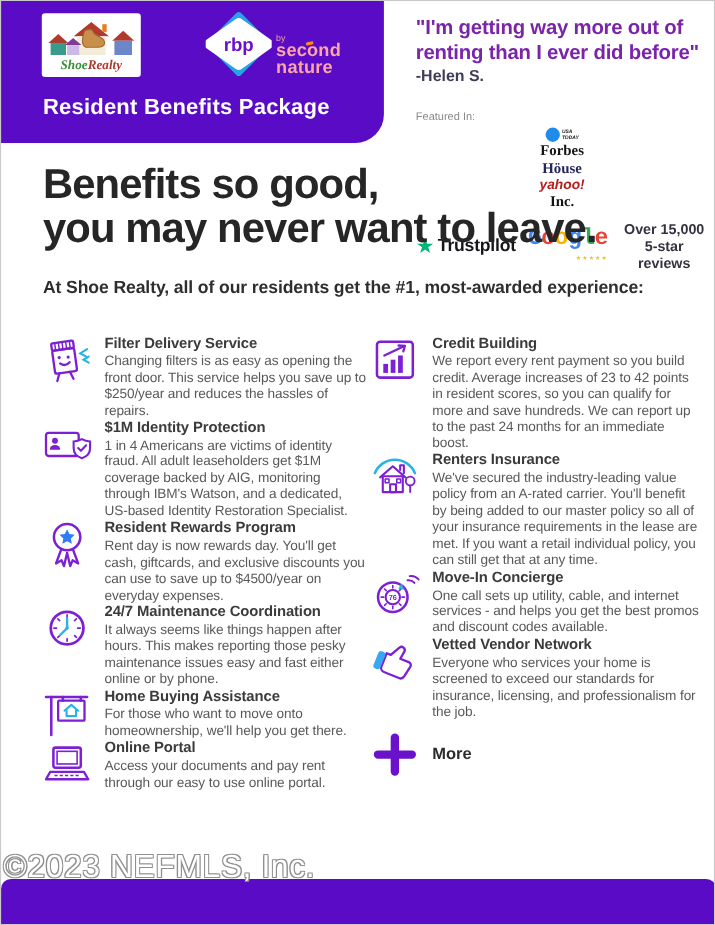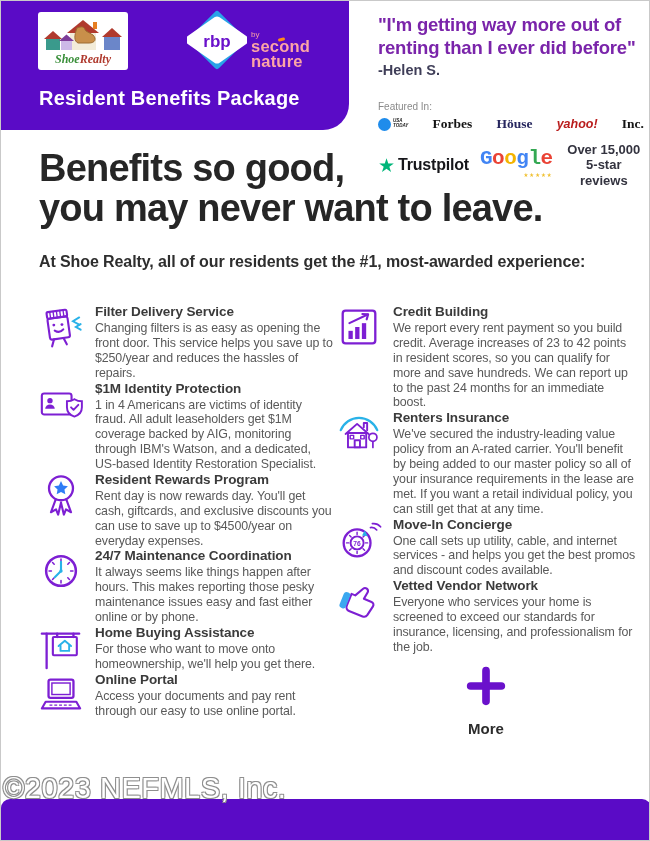--- a/index.html
+++ b/index.html
@@ -15,21 +15,21 @@
   .sn-words { font-weight:bold; font-size:16.5px; line-height:.92; letter-spacing:.2px; }
   .sn-second { position:relative; display:inline-block; }
   .sn-second::after { content:""; position:absolute; left:27px; top:-1px; width:7px; height:3px; border-radius:2px; background:#ff8c1a; transform:rotate(-12deg); }
   .header-title { position:absolute; left:38px; top:86px; font-size:20px; font-weight:bold; color:#fff; letter-spacing:.2px; }
 
   
   .testimonial { position:absolute; left:377px; top:13px; width:266px; }
   .quote { color:#7a24aa; font-weight:bold; font-size:18.5px; line-height:1.22; letter-spacing:-.2px; }
   .attribution { text-align:left; color:#3f3e58; font-size:14.5px; font-weight:bold; margin-top:3px; }
   .featured-label { font-size:10px; color:#8a8a8a; margin-top:23px; }
-  .featured-row { display:flex; align-items:center; justify-content:space-between; margin-top:4px; }
+  .featured-row { display:flex; align-items:center; justify-content:space-between; margin-top:4px;flex-direction:column; }
   .logo-serif { font-family:"Liberation Serif", serif; font-weight:bold; font-size:13.5px; color:#141414; }
   .house-logo { color:#26265e; }
   .yahoo-logo { font-weight:bold; font-style:italic; font-size:12.5px; color:#b91c1c; }
   .usatoday { display:flex; align-items:center; gap:2px; }
   .usatoday-circle { width:13px; height:13px; border-radius:50%; background:#1f8ceb; }
   .usatoday-text { font-size:4.5px; font-weight:bold; color:#222; line-height:1.1; font-style:italic; }
   .reviews-row { display:flex; align-items:center; gap:11px; margin-top:10px; }
   .trustpilot { display:flex; align-items:center; gap:3px; }
   .tp-star { color:#00b67a; font-size:19px; line-height:1; }
   .tp-label { font-size:16px; font-weight:bold; color:#16161a; letter-spacing:-.2px; }
@@ -45,21 +45,21 @@
   .subheadline { font-size:16px; font-weight:bold; color:#2e2e2e; margin-top:24px; letter-spacing:-.1px; }
 
   
   .benefits-left  { position:absolute; left:37px;  top:303px; width:295px; display:flex; flex-direction:column; }
   .benefits-right { position:absolute; left:335px; top:303px; width:300px; display:flex; flex-direction:column; }
   .benefit { display:flex; gap:11px; }
   .benefit-icon { flex:0 0 46px; width:46px; height:46px; }
   .benefit-icon svg { width:46px; height:46px; display:block; }
   .benefit-title { font-size:13.5px; font-weight:bold; color:#3b3b3b; margin-bottom:2px; letter-spacing:-.1px; }
   .benefit-desc { font-size:12.4px; color:#595959; line-height:1.2; letter-spacing:-.1px; }
-  .more-row { align-items:center; margin-top:8px;flex-direction:column; }
+  .more-row { align-items:center; margin-top:8px; }
   .more-label { font-size:15px; font-weight:bold; color:#2c2c2c; }
 
   
   .footer-bar { position:absolute; left:0; bottom:0; width:650px; height:41px; background:#5a0bc6; border-radius:9px 9px 0 0; }
   .watermark { position:absolute; left:2px; top:771px; z-index:5; font-size:29px; color:#fff; letter-spacing:.5px;
                text-shadow:-1px -1px 0 #8f8f8f, 1px -1px 0 #8f8f8f, -1px 1px 0 #8f8f8f, 1px 1px 0 #8f8f8f; }
 </style>
 </head>
 <body>
 

